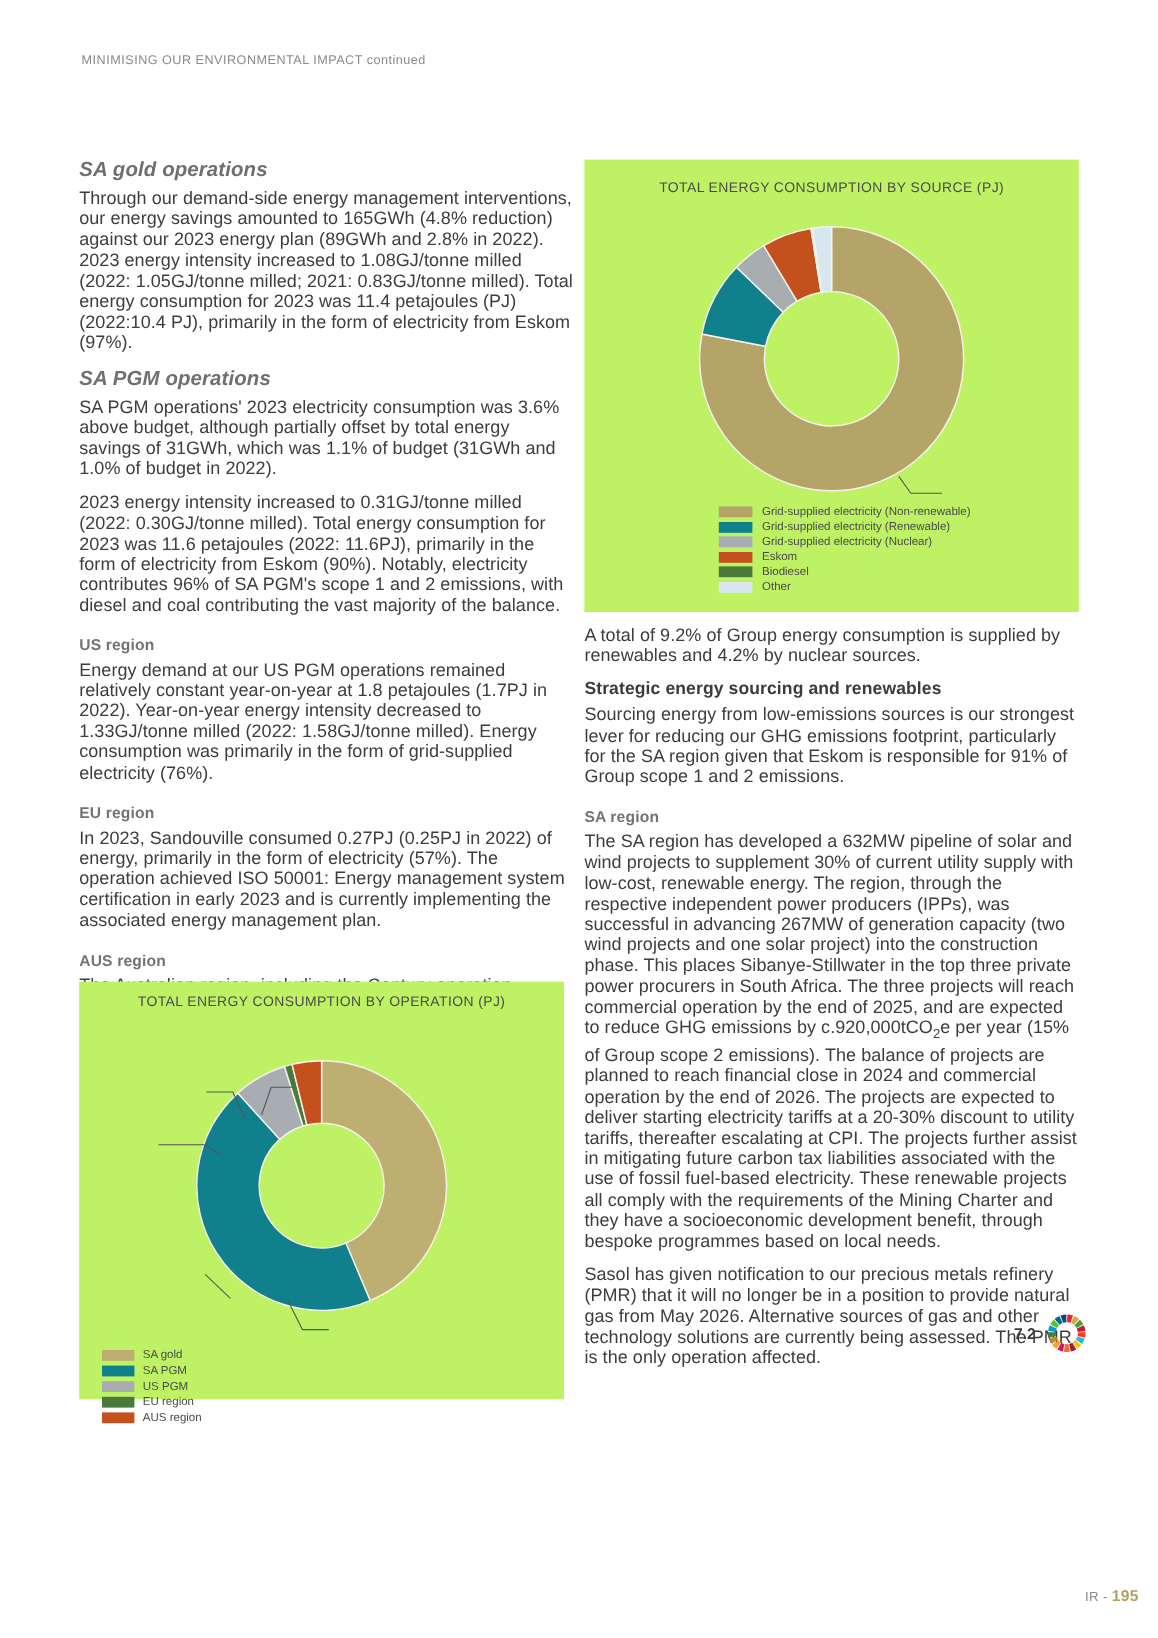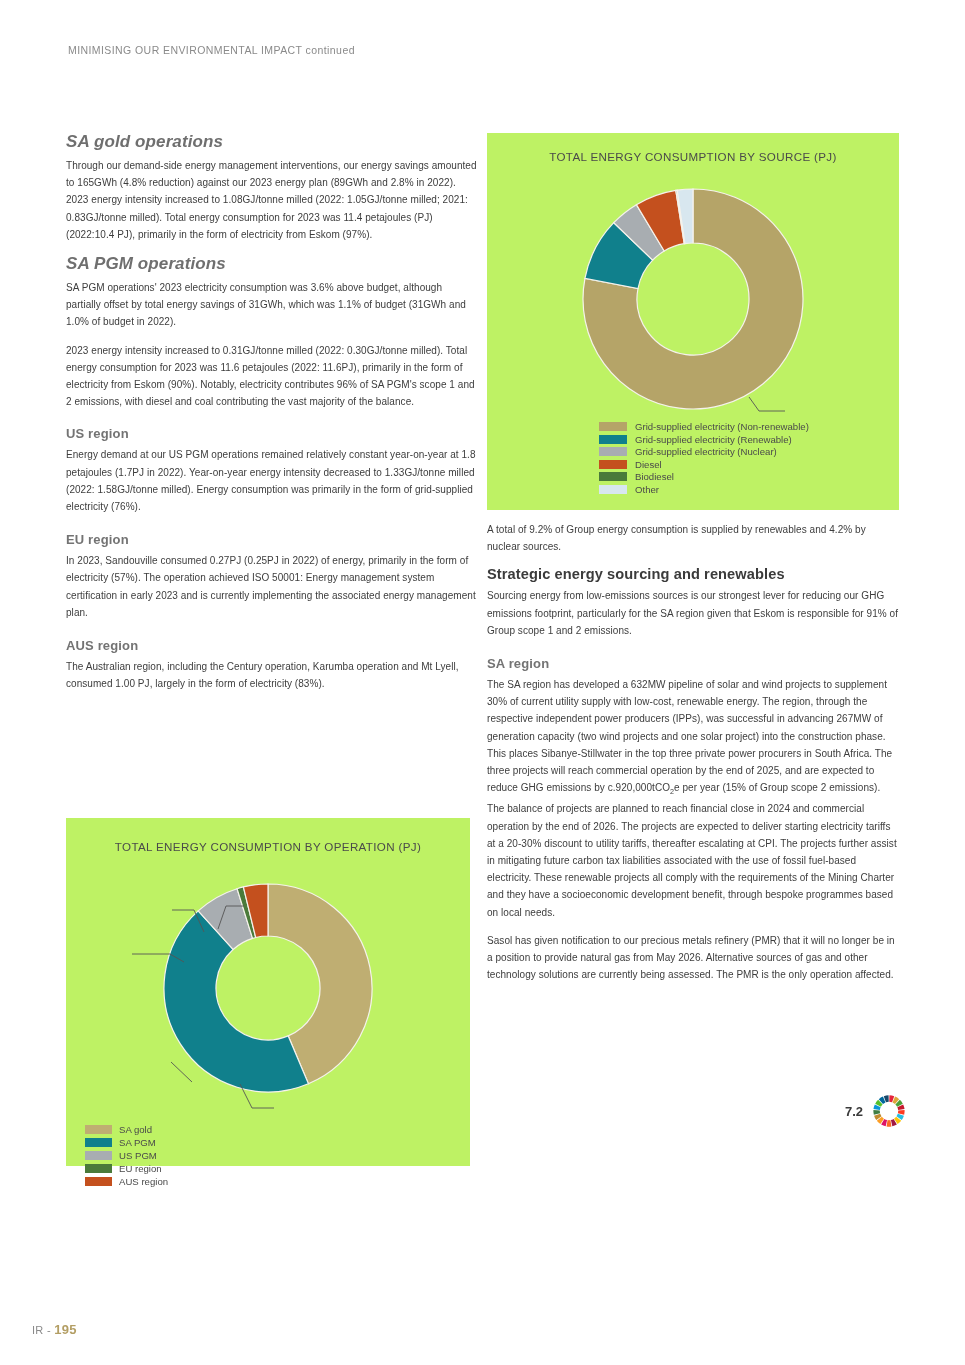--- a/index.html
+++ b/index.html
@@ -31,55 +31,55 @@
   h3.sub-gold{
     font-size:13px;font-weight:bold;color:#737373;
     margin:17px 0 5px 0;letter-spacing:.15px;
   }
   h3.sub-gold.first{margin-top:16px;}
   h2.sub-dark{
     font-size:14.6px;font-weight:bold;color:#3b3b3b;
     margin:10px 0 5px 0;letter-spacing:.1px;
   }
   p.body{
-    font-size:10px;line-height:17.2px;margin:0 0 11px 0;
+    font-size:15px;line-height:17.2px;margin:0 0 11px 0;
     color:#3d3d3d;letter-spacing:.05px;
   }
 
   
   .panel{
     background:#bef264;
     position:absolute;
   }
   #panel-source{left:487px;top:133px;width:412px;height:377px;}
   #panel-operation{left:66px;top:818px;width:404px;height:348px;}
 
   .chart-title{
     text-align:center;font-size:11.6px;letter-spacing:.35px;
     color:#4a4a4a;margin:0;padding-top:17px;
   }
-  #panel-operation .chart-title{padding-top:22px;}
+  #panel-operation .chart-title{padding-top:10px;}
 
   
   .legend{position:absolute;font-size:9.6px;color:#4a4a4a;}
   .legend-row{display:flex;align-items:center;margin-bottom:1.5px;}
   .legend-sw{width:28px;height:9px;margin-right:8px;flex:none;display:block;}
   .legend-label{white-space:nowrap;line-height:11px;}
 
   #legend-source{left:599px;top:421px;}
 
   #legend-operation{left:85px;top:1124px;width:370px;
     display:flex;flex-wrap:wrap;flex-direction:column;}
   #legend-operation .legend-row{width:105px;margin-bottom:2px;}
   #legend-operation .legend-sw{width:27px;height:9px;margin-right:7px;}
   #legend-operation .legend-label{font-size:9.6px;}
 
   
   .footer{
-    position:absolute;left:0;right:16px;top:1322px;text-align:left;
+    position:absolute;left:0;right:16px;top:1322px;text-align:right;
     font-size:11px;color:#8a8a8a;letter-spacing:.3px;padding-left:32px;
   }
   .footer .pg{color:#b39e64;font-weight:bold;font-size:13px;}
 
   
   .sdg-block{position:absolute;left:845px;top:1094px;display:flex;align-items:center;}
   .sdg-num{font-size:13px;font-weight:bold;color:#3b3b3b;margin-right:9px;}
   .sdg-wheel{width:34px;height:34px;display:block;}
 
   sub{font-size:.72em;}
@@ -154,21 +154,21 @@
       <div class="legend-row">
         <span class="legend-sw" style="background: rgb(16, 128, 140);"></span>
         <span class="legend-label">Grid-supplied electricity (Renewable)</span>
       </div>
       <div class="legend-row">
         <span class="legend-sw" style="background: rgb(168, 173, 177);"></span>
         <span class="legend-label">Grid-supplied electricity (Nuclear)</span>
       </div>
       <div class="legend-row">
         <span class="legend-sw" style="background: rgb(196, 80, 30);"></span>
-        <span class="legend-label">Diesel</span>
+        <span class="legend-label">Eskom</span>
       </div>
       <div class="legend-row">
         <span class="legend-sw" style="background: rgb(74, 122, 58);"></span>
         <span class="legend-label">Biodiesel</span>
       </div>
       <div class="legend-row">
         <span class="legend-sw" style="background: rgb(216, 231, 239);"></span>
         <span class="legend-label">Other</span>
       </div>
     </div>

